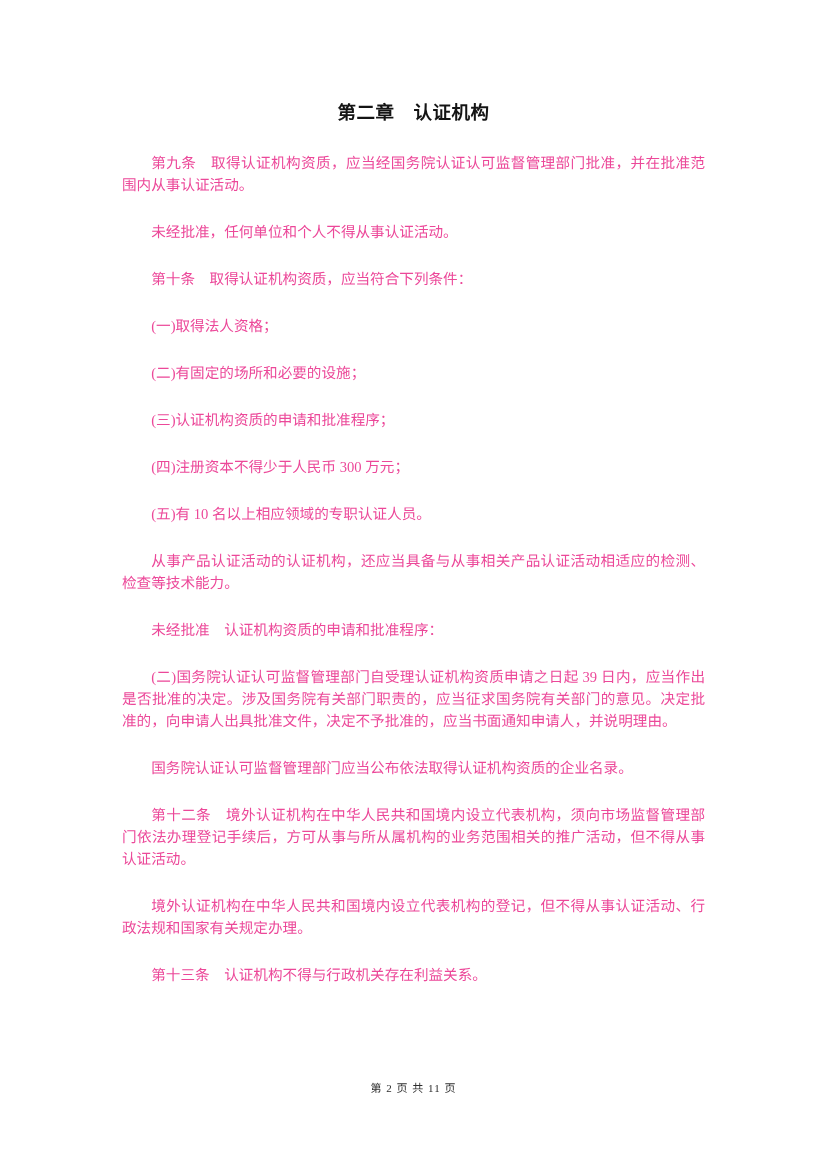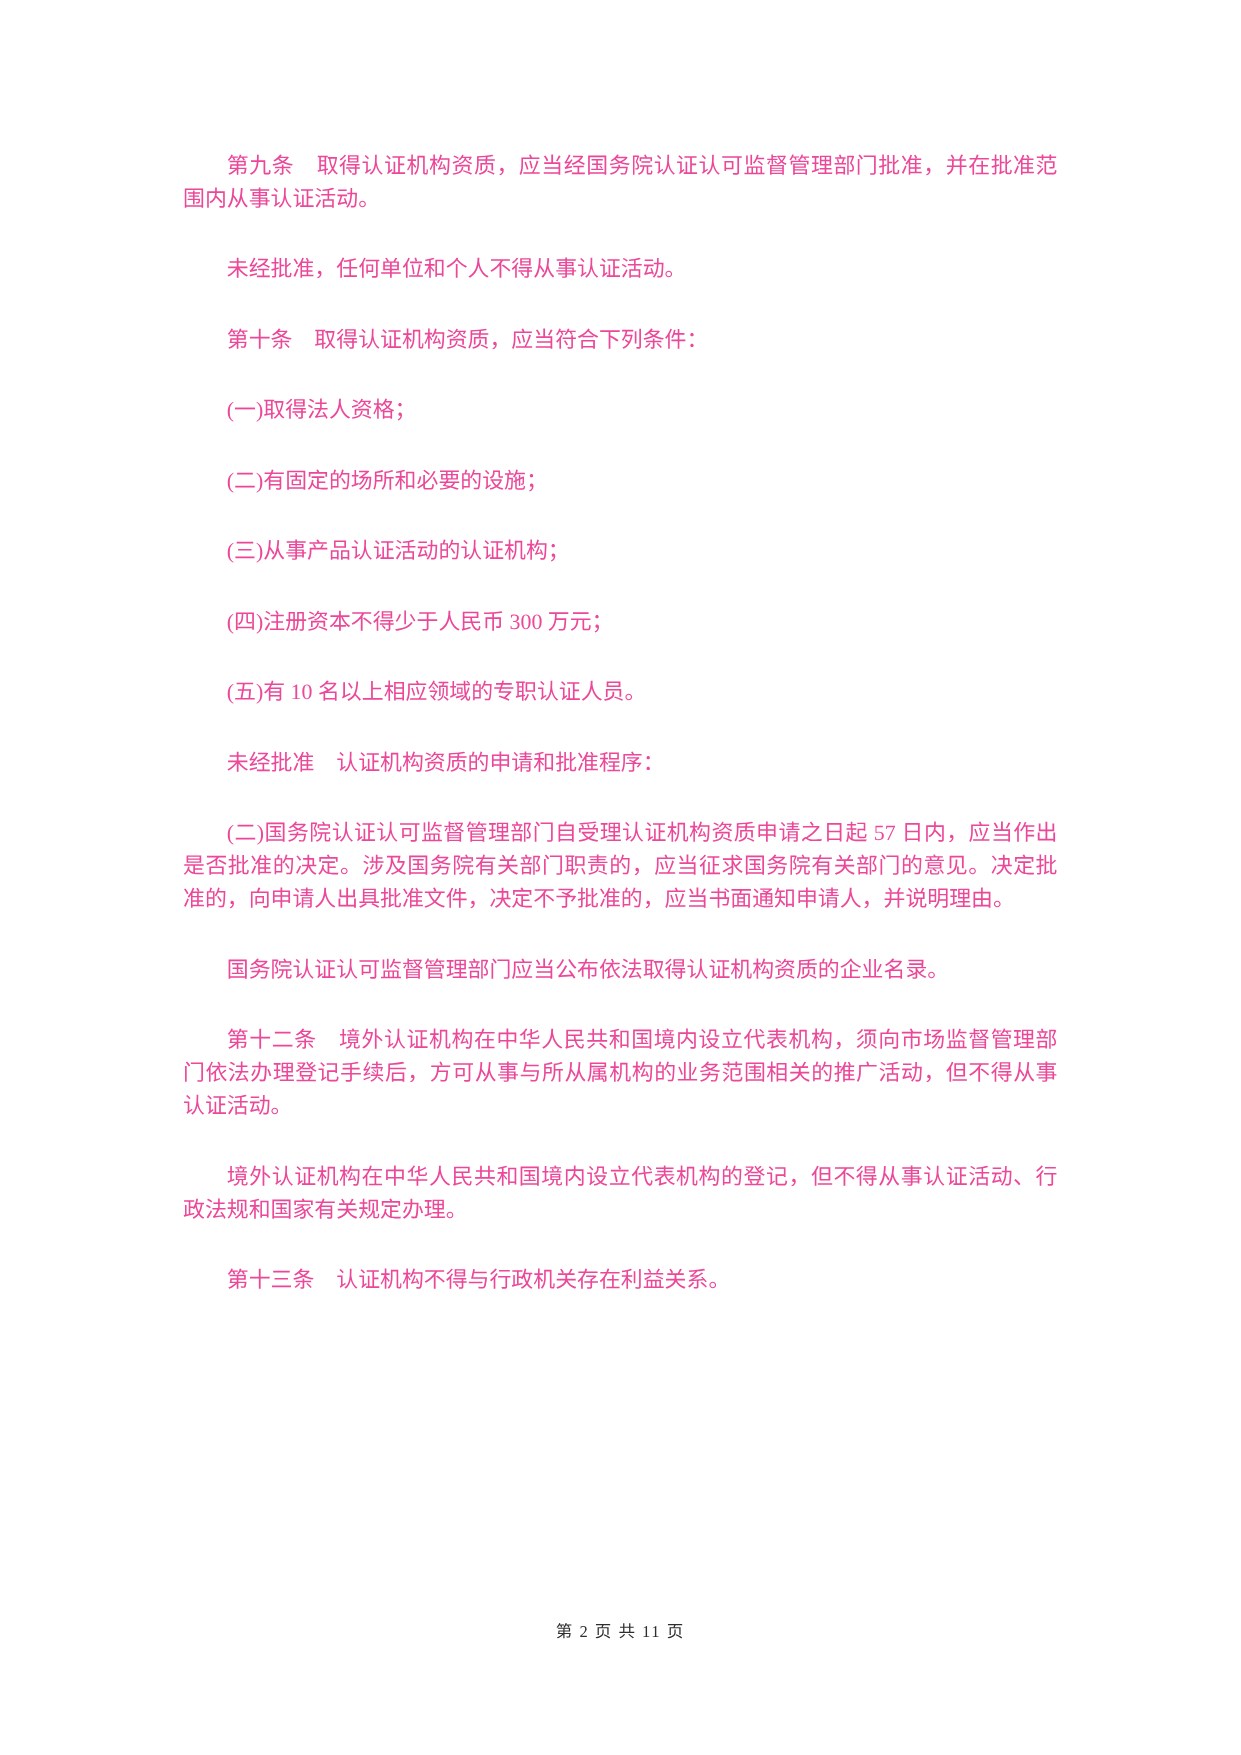--- a/index.html
+++ b/index.html
@@ -45,32 +45,34 @@
     font-size: 11px;
     line-height: 16px;
     letter-spacing: 1px;
     color: #2e2e2e;
   }
 </style>
 </head>
 <body>
 
 <div class="page">
+  <h1 class="chapter-title">第二章　认证机构</h1>
 
   <div class="doc-body">
       <p class="para">第九条　取得认证机构资质，应当经国务院认证认可监督管理部门批准，并在批准范围内从事认证活动。</p>
       <p class="para">未经批准，任何单位和个人不得从事认证活动。</p>
       <p class="para">第十条　取得认证机构资质，应当符合下列条件：</p>
       <p class="para">(一)取得法人资格；</p>
       <p class="para">(二)有固定的场所和必要的设施；</p>
-      <p class="para">(三)从事产品认证活动的认证机构；</p>
+      <p class="para">(三)认证机构资质的申请和批准程序；</p>
       <p class="para">(四)注册资本不得少于人民币 300 万元；</p>
       <p class="para">(五)有 10 名以上相应领域的专职认证人员。</p>
+      <p class="para">从事产品认证活动的认证机构，还应当具备与从事相关产品认证活动相适应的检测、检查等技术能力。</p>
       <p class="para">未经批准　认证机构资质的申请和批准程序：</p>
-      <p class="para">(二)国务院认证认可监督管理部门自受理认证机构资质申请之日起 57 日内，应当作出是否批准的决定。涉及国务院有关部门职责的，应当征求国务院有关部门的意见。决定批准的，向申请人出具批准文件，决定不予批准的，应当书面通知申请人，并说明理由。</p>
+      <p class="para">(二)国务院认证认可监督管理部门自受理认证机构资质申请之日起 39 日内，应当作出是否批准的决定。涉及国务院有关部门职责的，应当征求国务院有关部门的意见。决定批准的，向申请人出具批准文件，决定不予批准的，应当书面通知申请人，并说明理由。</p>
       <p class="para">国务院认证认可监督管理部门应当公布依法取得认证机构资质的企业名录。</p>
       <p class="para">第十二条　境外认证机构在中华人民共和国境内设立代表机构，须向市场监督管理部门依法办理登记手续后，方可从事与所从属机构的业务范围相关的推广活动，但不得从事认证活动。</p>
       <p class="para">境外认证机构在中华人民共和国境内设立代表机构的登记，但不得从事认证活动、行政法规和国家有关规定办理。</p>
       <p class="para">第十三条　认证机构不得与行政机关存在利益关系。</p>
     </div>
 
   <div class="page-footer">
     <span>第 2 页 共 11 页</span>
   </div>
 </div>

